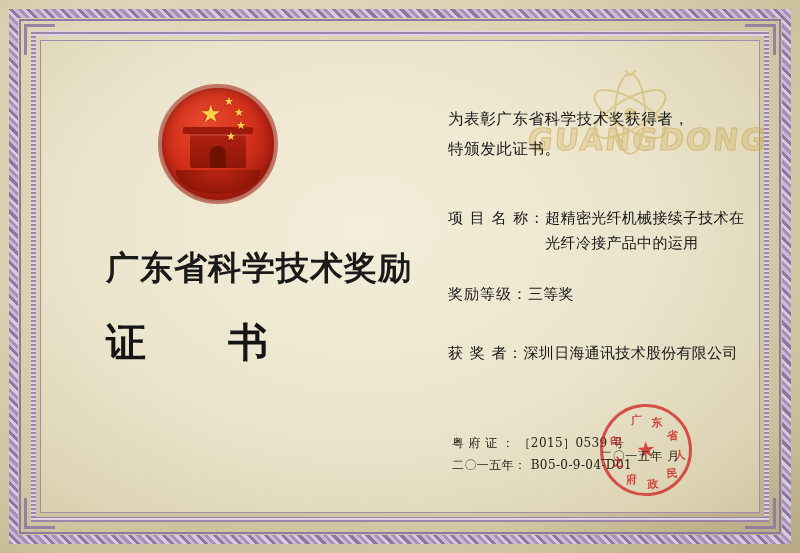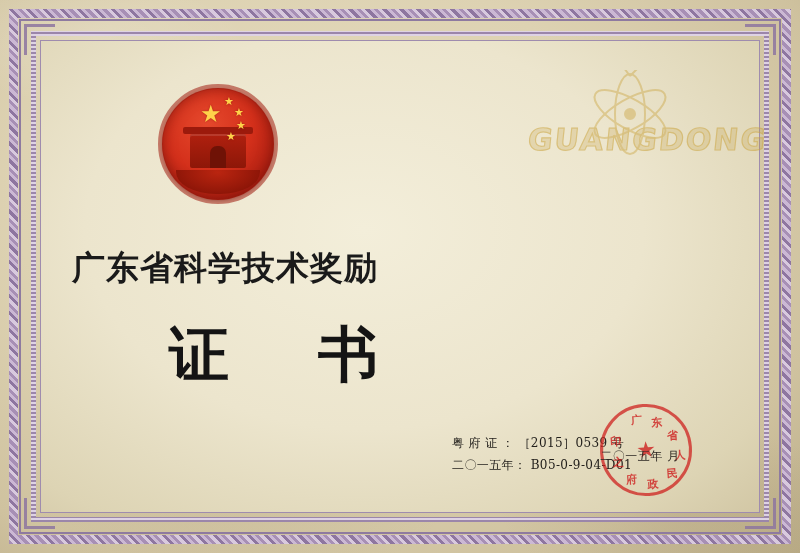--- a/index.html
+++ b/index.html
@@ -194,28 +194,28 @@
     left: 72px;
     top: 246px;
     width: 340px;
   }
   .award-title {
     font-family: "DejaVu Serif", serif;
     font-size: 33px;
     font-weight: bold;
     color: #1a1a1a;
     letter-spacing: 1px;
-    text-align: left;
+    text-align: right;
     white-space: nowrap;
   }
   .cert-word {
     margin-top: 24px;
-    text-align: right;
+    text-align: left;
     font-family: "DejaVu Serif", serif;
-    font-size: 60px;
+    font-size: 40px;
     font-weight: bold;
     color: #141414;
     letter-spacing: 34px;
     text-indent: 34px;
   }
 
   
   .right-block {
     position: absolute;
     left: 448px;
@@ -354,20 +354,39 @@
     <div class="emblem-star s2">★</div>
     <div class="emblem-star s3">★</div>
     <div class="emblem-star s4">★</div>
   </div>
 
   <div class="left-block">
     <div class="award-title">广东省科学技术奖励</div>
     <div class="cert-word">证 书</div>
   </div>
 
+  <div class="right-block">
+    <div class="intro-line">为表彰广东省科学技术奖获得者，</div>
+    <div class="intro-line">特颁发此证书。</div>
+
+    <div class="field project">
+      <span class="field-label">项 目 名 称：</span>
+      <span class="field-value">超精密光纤机械接续子技术在光纤冷接产品中的运用</span>
+    </div>
+
+    <div class="field level">
+      <span class="field-label">奖励等级：</span>
+      <span class="field-value">三等奖</span>
+    </div>
+
+    <div class="field winner">
+      <span class="field-label">获 奖 者：</span>
+      <span class="field-value">深圳日海通讯技术股份有限公司</span>
+    </div>
+  </div>
 
   <div class="footer">
     <div>
       <span>粤 府 证 ：</span>
       <span class="fnum">［2015］0539 号</span>
     </div>
     <div>
       <span>二〇一五年：</span>
       <span class="fnum">B05-0-9-04-D01</span>
     </div>

